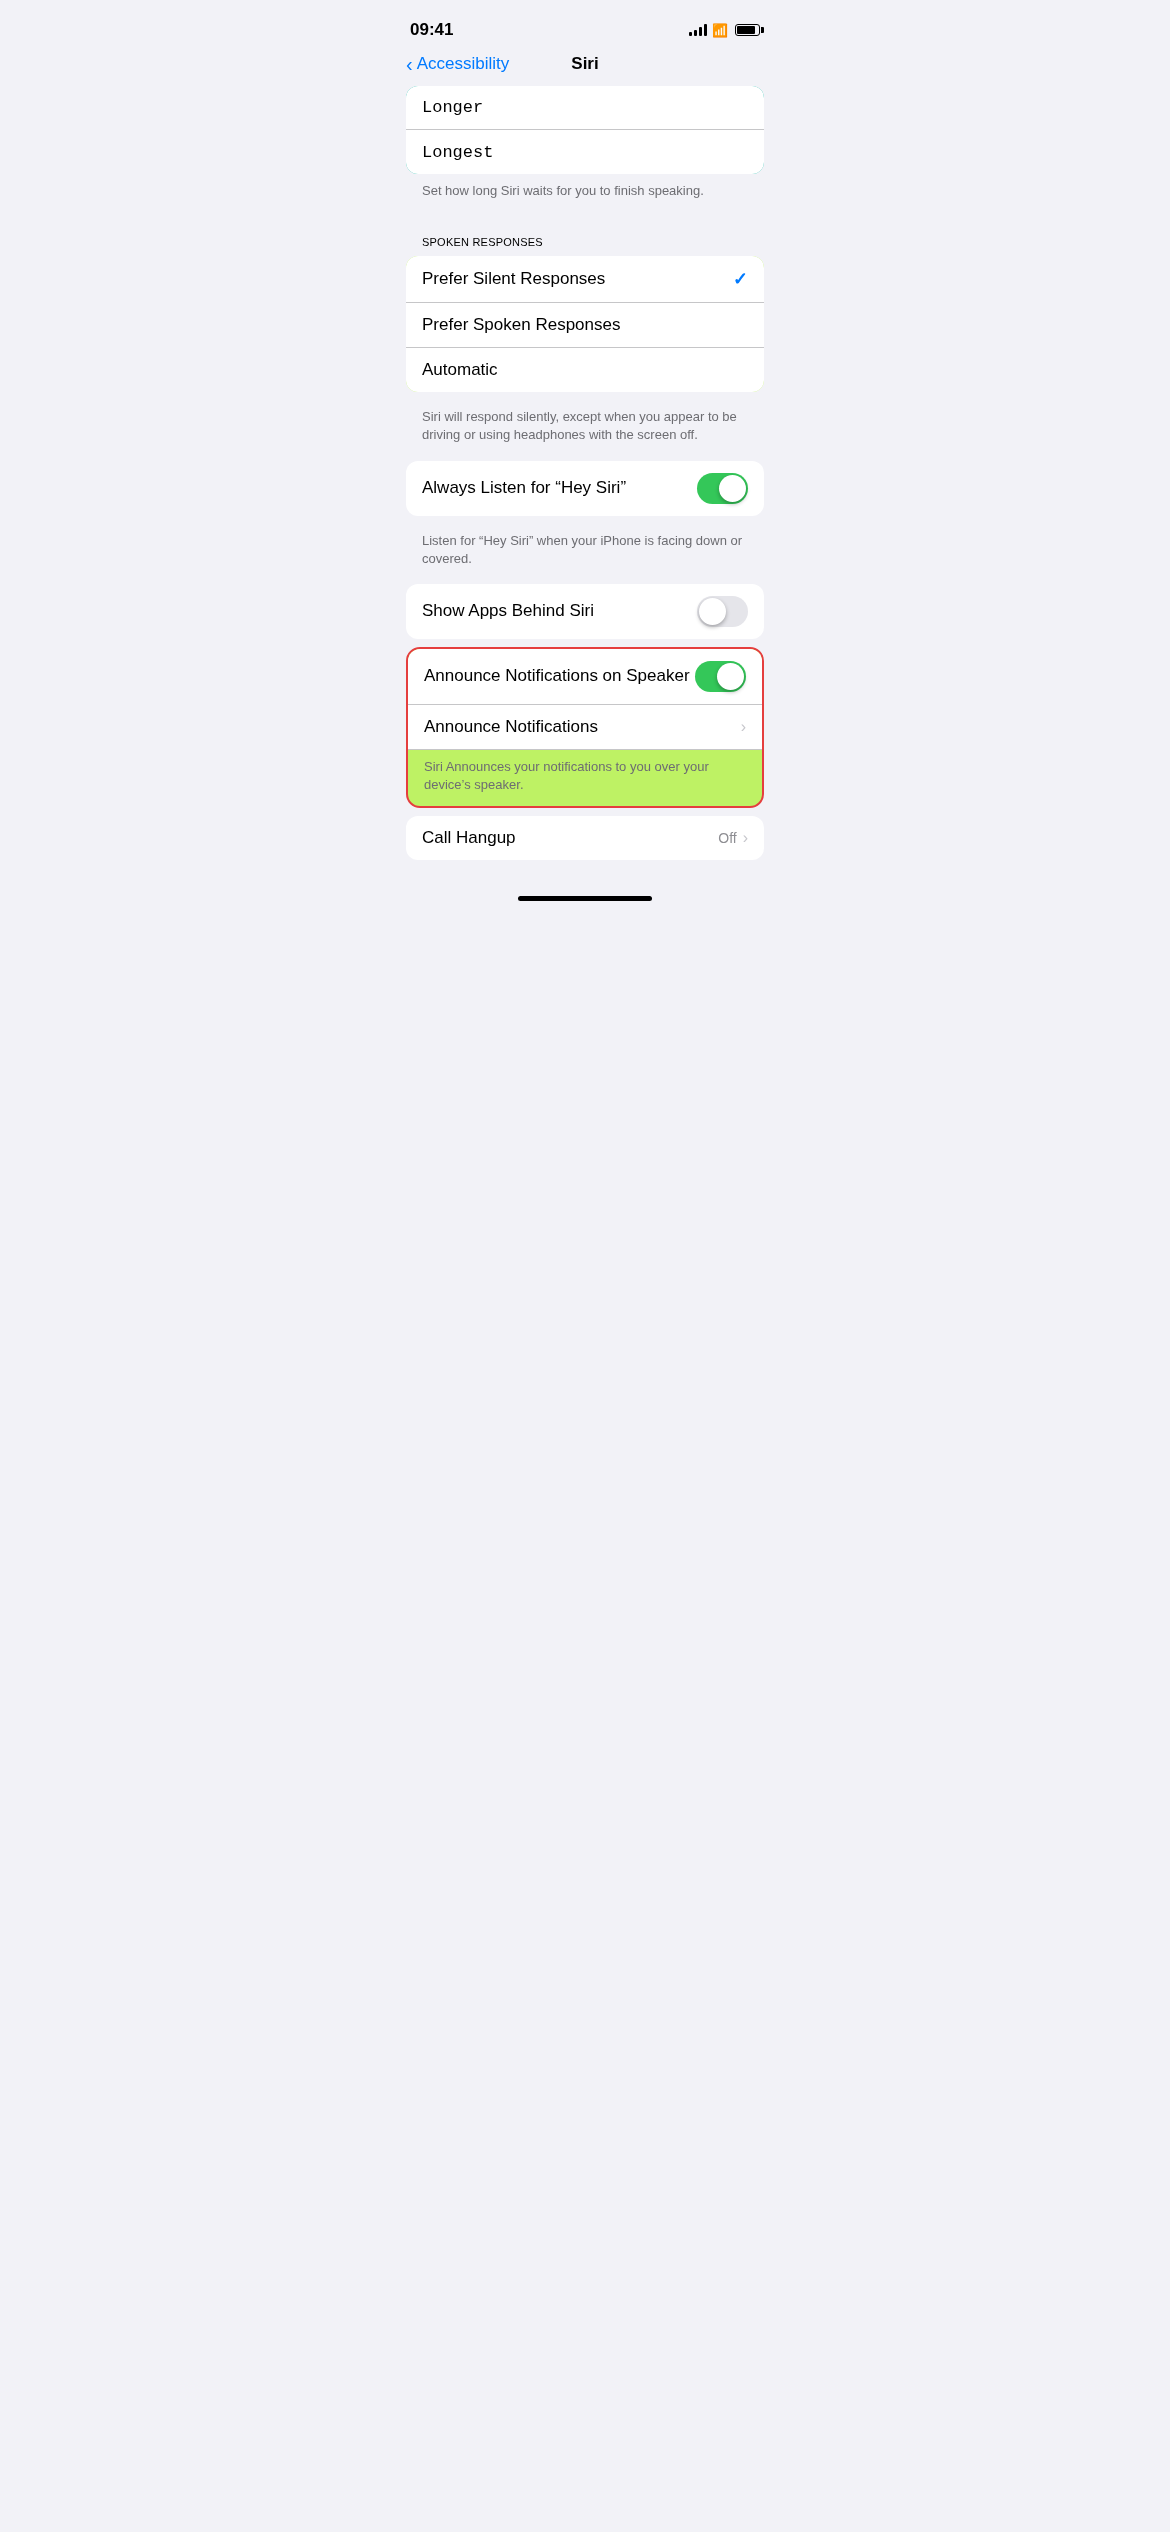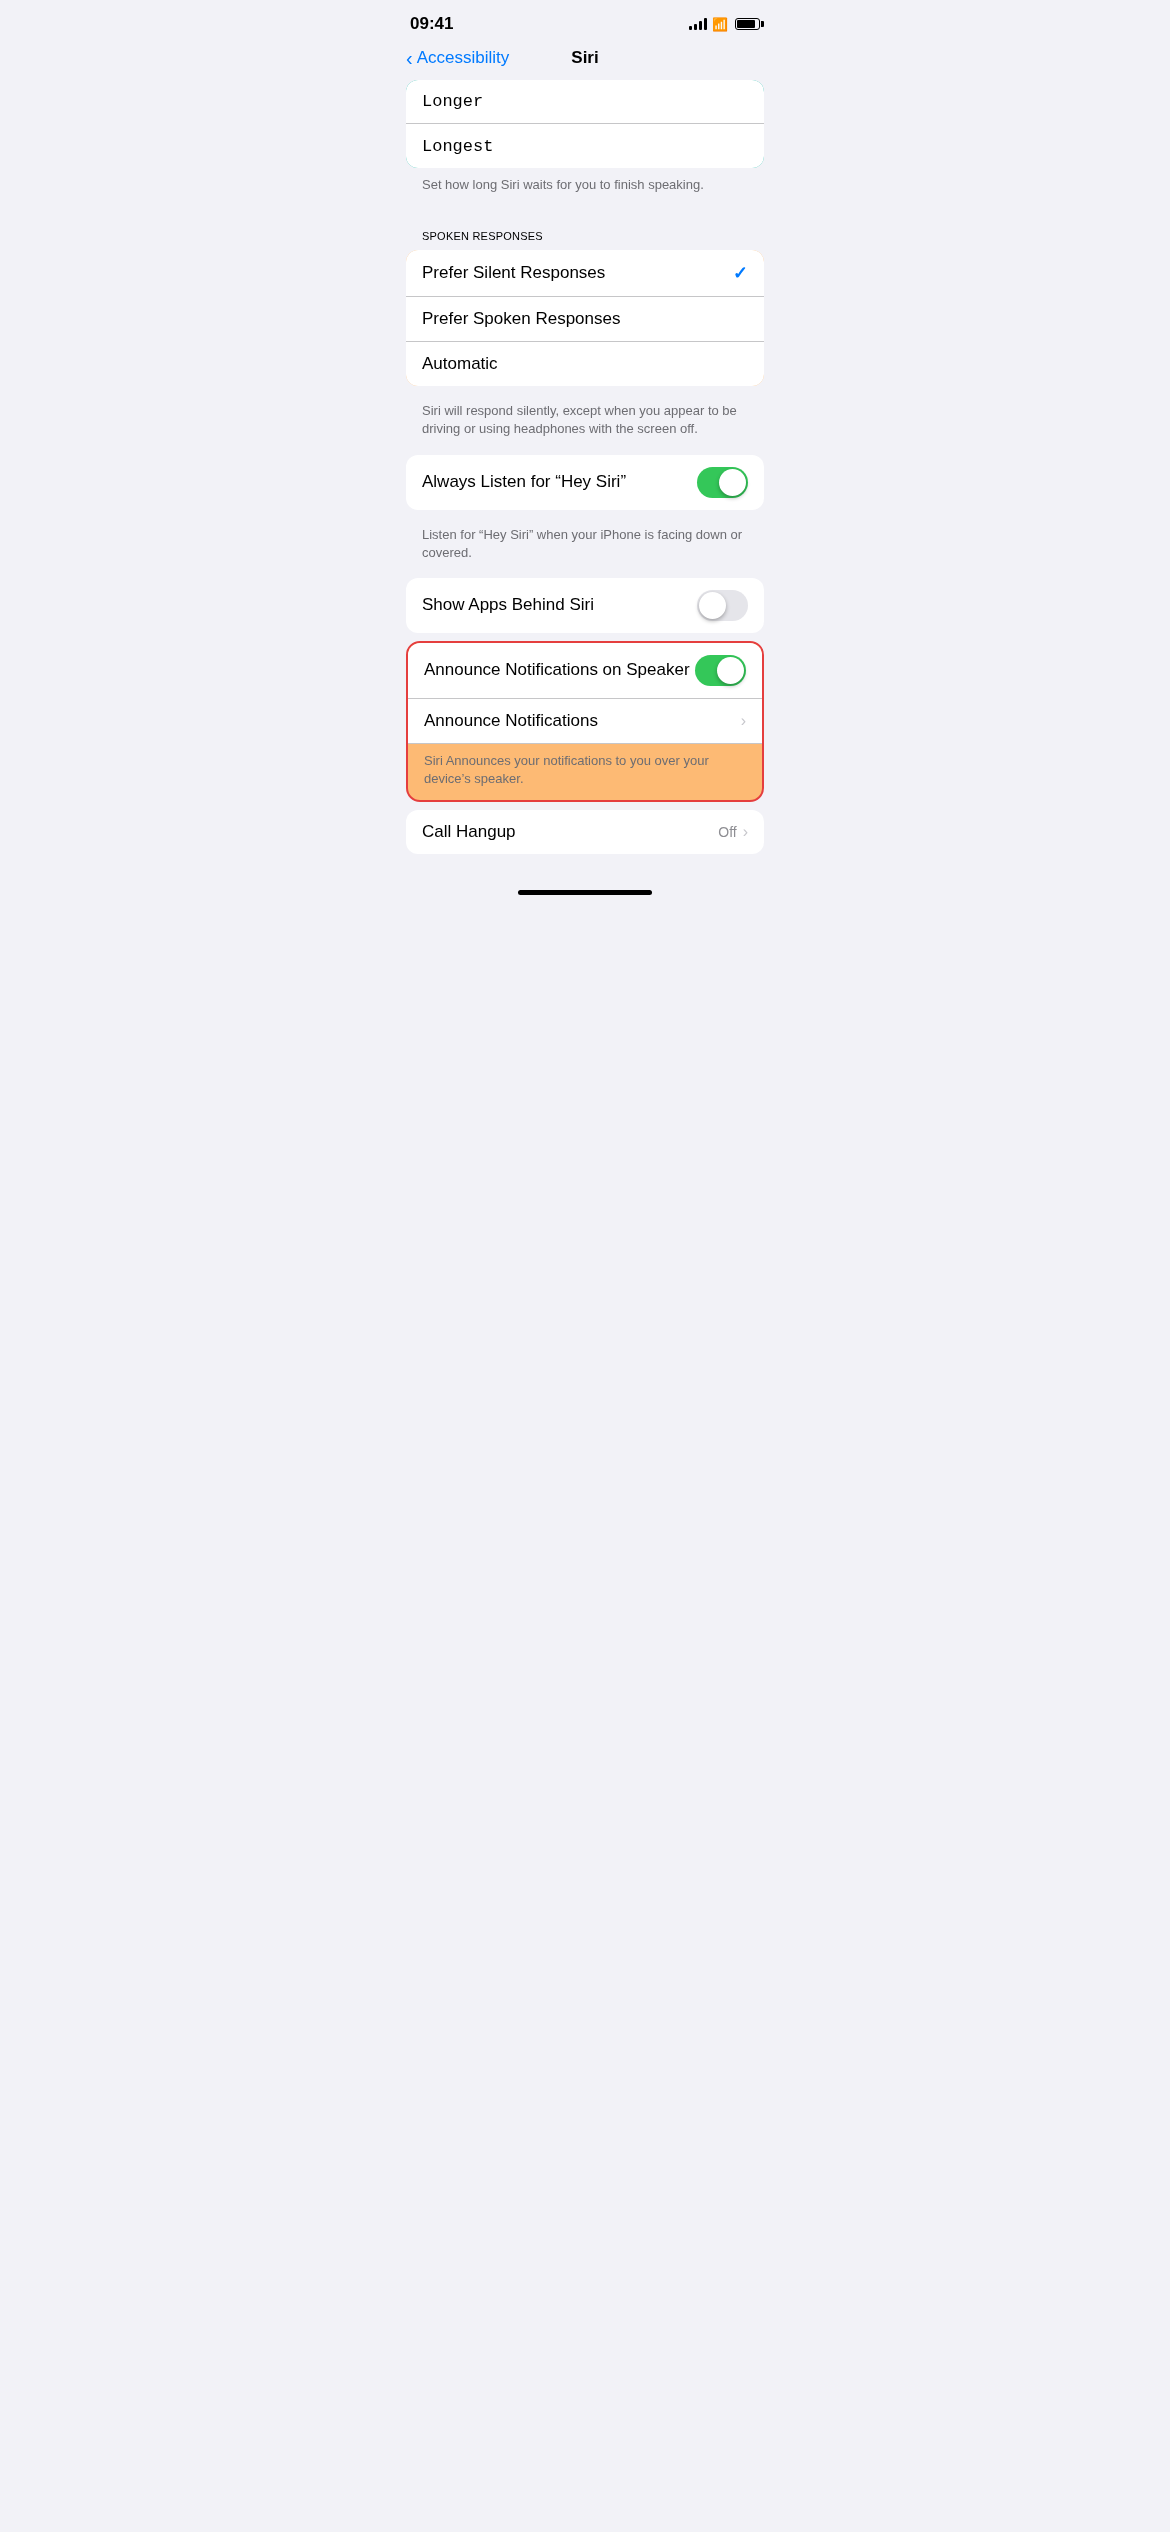--- a/index.html
+++ b/index.html
@@ -11,21 +11,21 @@
       width: 390px;
       min-height: 844px;
       margin: 0 auto;
       overflow-x: hidden;
     }
 
     
     .status-bar {
       display: flex;
       justify-content: space-between;
-      padding: 14px 20px 6px 20px;
+      padding: 20px 20px 6px 20px;
       background: #f2f2f7;
     }
     .status-time {
       font-size: 17px;
       font-weight: 600;
       color: #000;
     }
     .status-icons {
       display: flex;
       align-items: center;
@@ -108,21 +108,21 @@
     .content {
       padding: 0 0 20px 0;
     }
 
     
     .settings-group {
       margin: 0 16px 8px 16px;
     }
 
     .settings-card {
-      background: #fdba74;
+      background: #bef264;
       border-radius: 12px;
       overflow: hidden;
     }
 
     .settings-card.highlighted {
       border: 2.5px solid #e53e3e;
       border-radius: 14px;
     }
 
     .settings-item {

